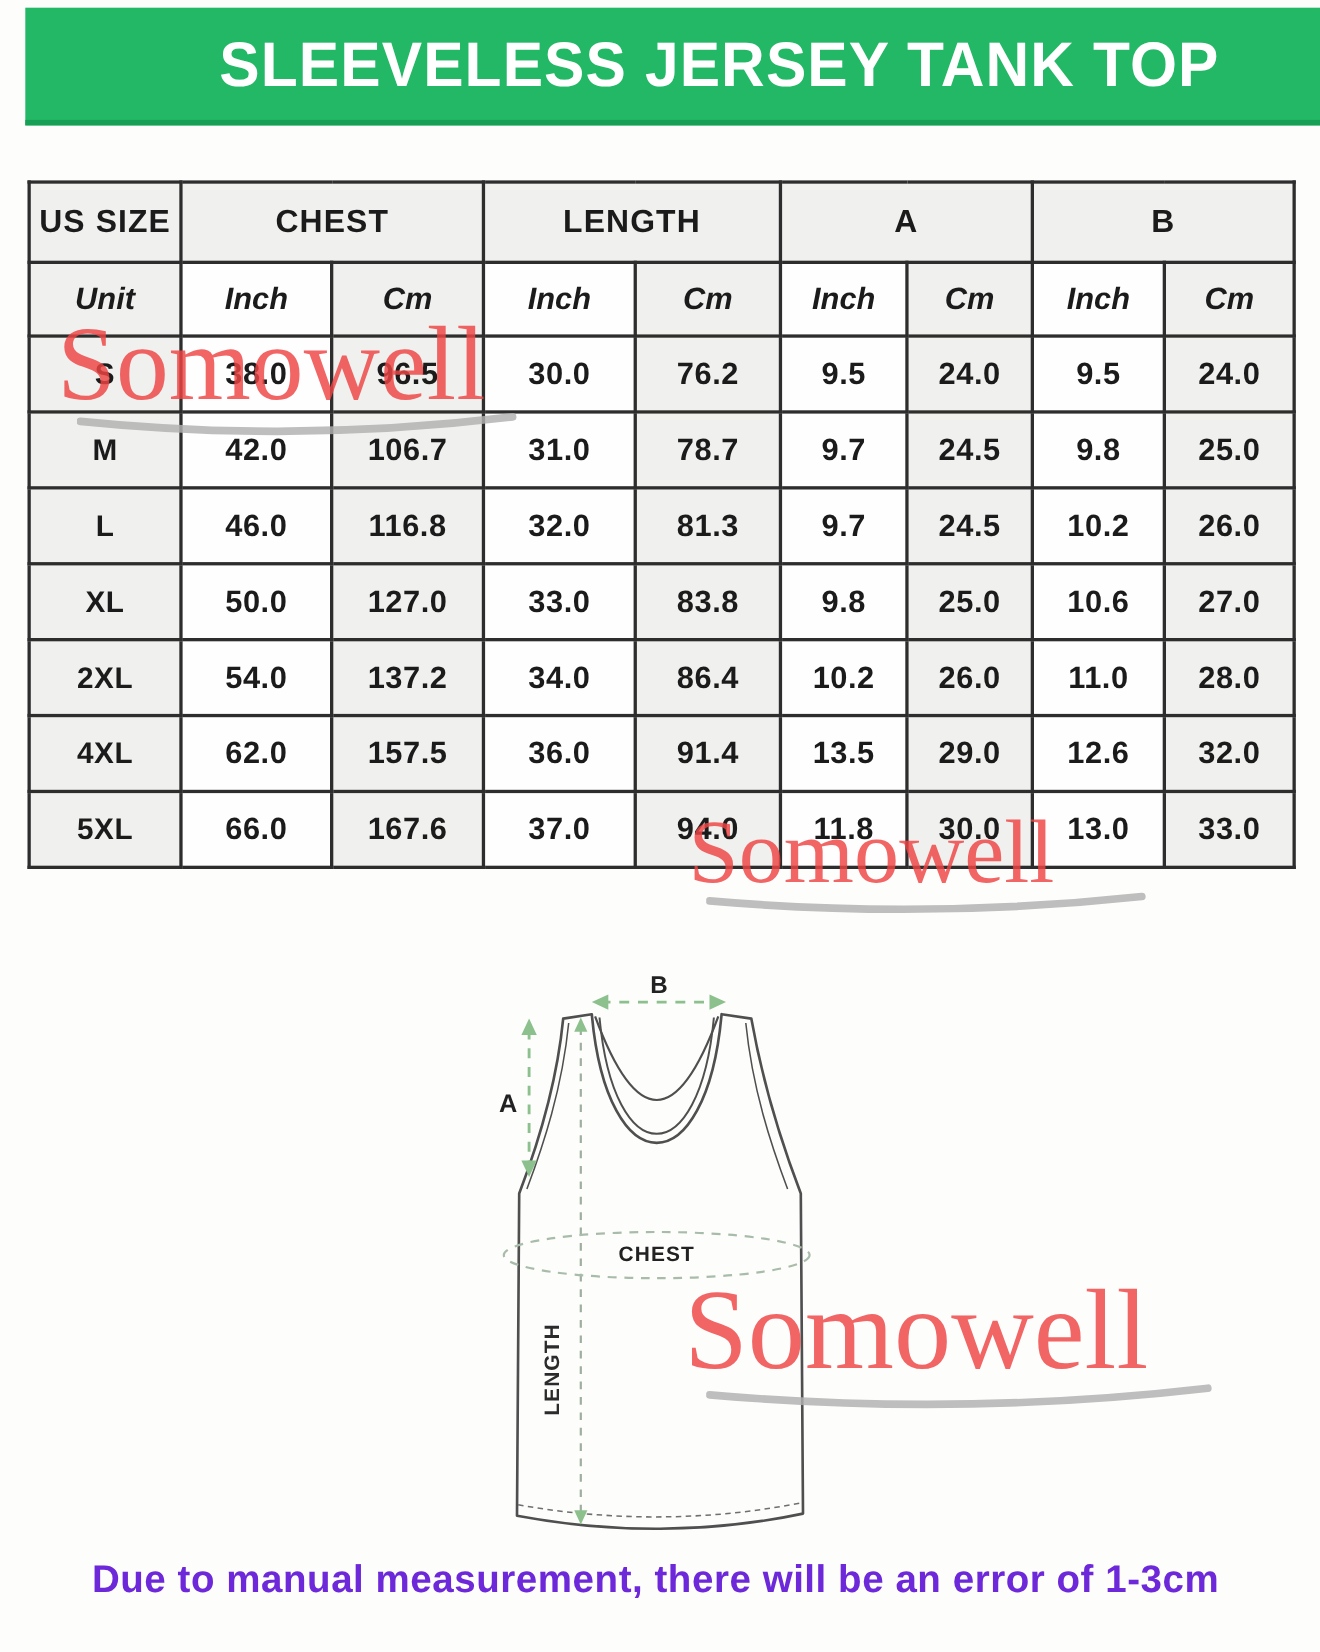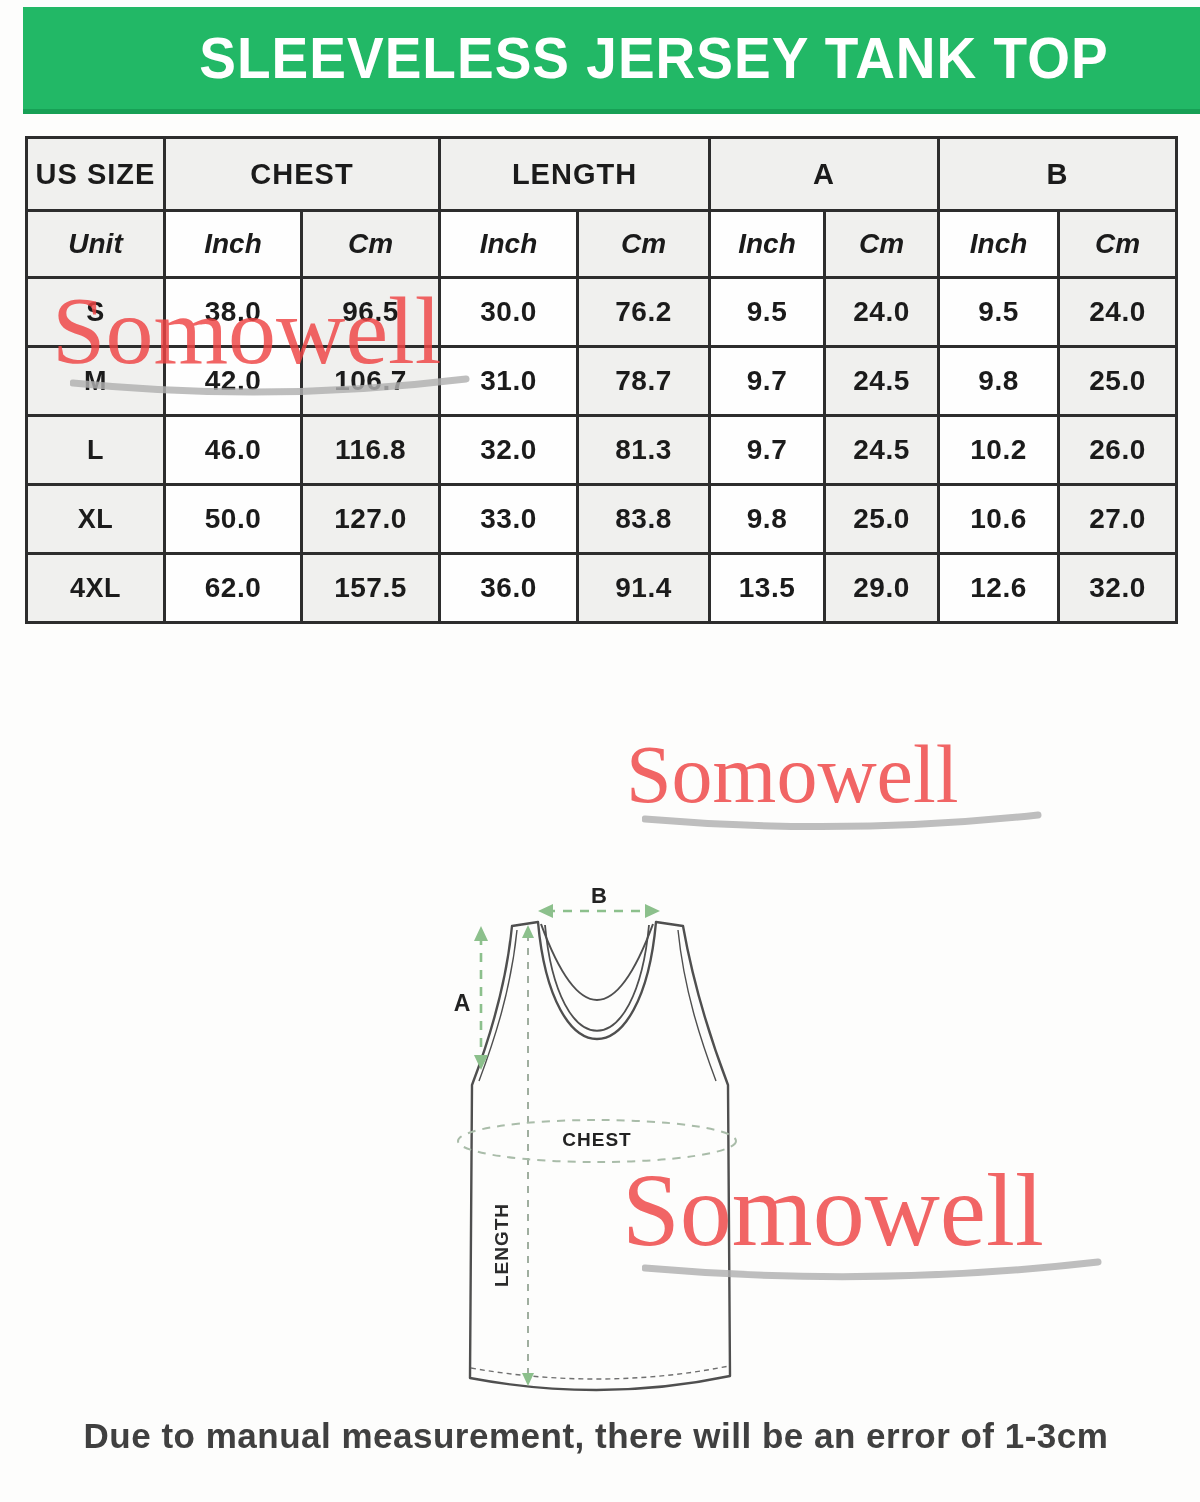--- a/index.html
+++ b/index.html
@@ -15,21 +15,21 @@
     background:#22b866; border-bottom:5px solid #17a055;
     display:flex; align-items:center; justify-content:center;padding-left:36px;
   }
   .title-bar h1 {
     margin:0; color:#ffffff; font-size:55px; font-weight:bold;
     letter-spacing:1px; white-space:nowrap; transform:scaleY(1.04);
   }
 
   
   table.size-chart {
-    position:absolute; left:25px; top:136px; width:1150px;
+    position:absolute; left:25px; top:164px; width:1150px;
     border-collapse:collapse; table-layout:fixed;
     z-index:1;
   }
   table.size-chart th, table.size-chart td {
     border:3px solid #2d2d2d; text-align:center; vertical-align:middle;
     color:#1b1b1b; padding:0; overflow:hidden;
   }
   tr.group-header-row th { height:70px; font-size:29px; font-weight:bold; letter-spacing:1px; }
   tr.unit-header-row th  { height:64px; font-size:28px; font-weight:bold;font-style:italic; }
   tbody.size-body td     { height:66px; font-size:28px; font-weight:600; letter-spacing:0.5px; }
@@ -45,21 +45,21 @@
   }
   .wm .wm-swoosh { position:absolute; }
   .wm .wm-swoosh path { stroke:#b1b1b1; stroke-width:7; fill:none; stroke-linecap:round; }
 
   
   .diagram { position:absolute; left:420px; top:878px; z-index:2; }
 
   
   .note {
     position:absolute; left:0; top:1416px; width:1192px;
-    text-align:center; color:#404040; font-size:35px; font-weight:bold;
+    text-align:center; color:#6d28d9; font-size:35px; font-weight:bold;
     letter-spacing:0.5px;
   }
 </style>
 </head>
 <body>
 
 <div class="page">
 
   <div class="title-bar">
     <h1>SLEEVELESS JERSEY TANK TOP</h1>
@@ -136,30 +136,52 @@
           <td class="bg-white">50.0</td>
           <td class="bg-gray">127.0</td>
           <td class="bg-white">33.0</td>
           <td class="bg-gray">83.8</td>
           <td class="bg-white">9.8</td>
           <td class="bg-gray">25.0</td>
           <td class="bg-white">10.6</td>
           <td class="bg-gray">27.0</td>
         </tr>
         <tr>
+          <td class="size-cell bg-gray">2XL</td>
+          <td class="bg-white">54.0</td>
+          <td class="bg-gray">137.2</td>
+          <td class="bg-white">34.0</td>
+          <td class="bg-gray">86.4</td>
+          <td class="bg-white">10.2</td>
+          <td class="bg-gray">26.0</td>
+          <td class="bg-white">11.0</td>
+          <td class="bg-gray">28.0</td>
+        </tr>
+        <tr>
           <td class="size-cell bg-gray">4XL</td>
           <td class="bg-white">62.0</td>
           <td class="bg-gray">157.5</td>
           <td class="bg-white">36.0</td>
           <td class="bg-gray">91.4</td>
           <td class="bg-white">13.5</td>
           <td class="bg-gray">29.0</td>
           <td class="bg-white">12.6</td>
           <td class="bg-gray">32.0</td>
         </tr>
+        <tr>
+          <td class="size-cell bg-gray">5XL</td>
+          <td class="bg-white">66.0</td>
+          <td class="bg-gray">167.6</td>
+          <td class="bg-white">37.0</td>
+          <td class="bg-gray">94.0</td>
+          <td class="bg-white">11.8</td>
+          <td class="bg-gray">30.0</td>
+          <td class="bg-white">13.0</td>
+          <td class="bg-gray">33.0</td>
+        </tr>
       </tbody>
   </table>
 
   <div class="wm" style="left:52px; top:283px; font-size:96px;">
     <span>Somowell</span>
     <svg class="wm-swoosh" style="left:18px; top:90px;" width="402" height="32">
       <path d="M3,10 Q200,30 396,6"></path>
     </svg>
   </div>
 

